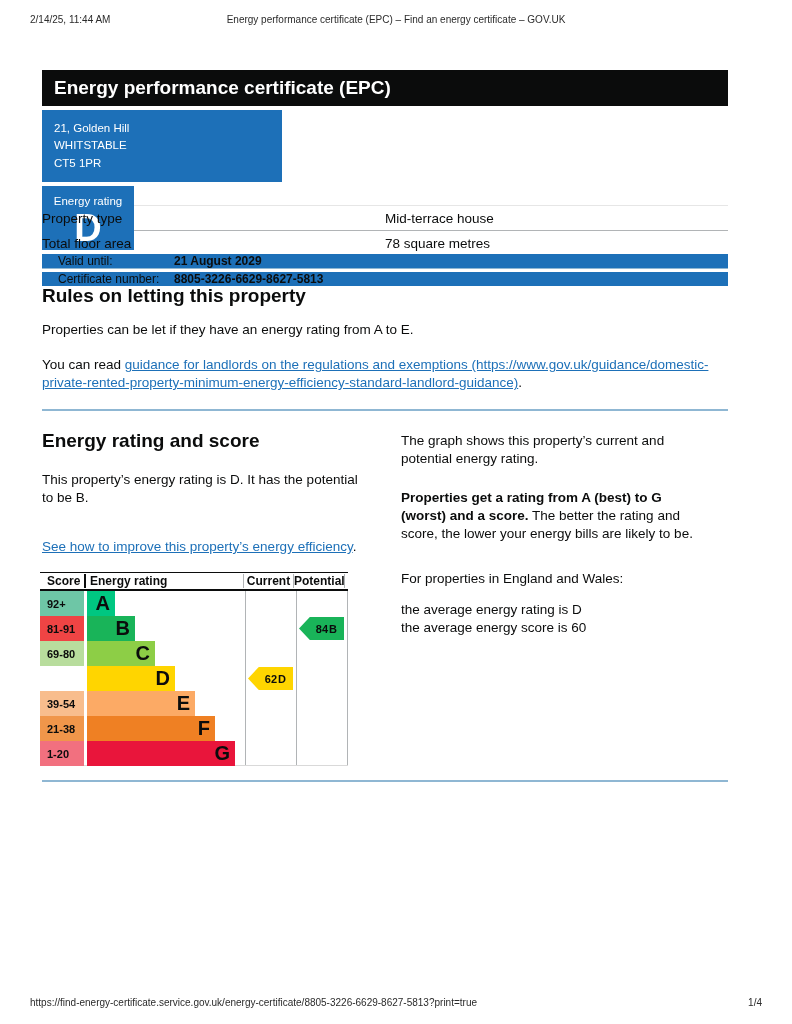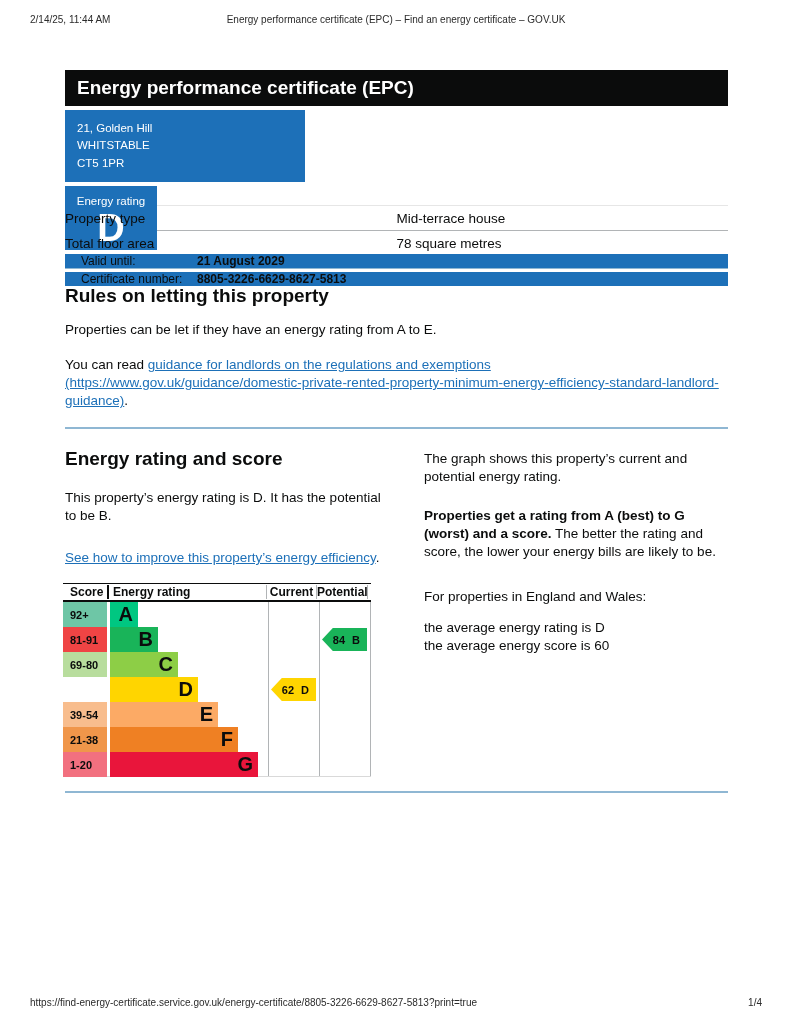--- a/index.html
+++ b/index.html
@@ -21,21 +21,21 @@
   }
   .print-header .ph-title {
     position: absolute; left: 0; right: 0; text-align: center;
   }
   .print-footer {
     position: absolute; bottom: 16px; left: 30px; right: 30px;
     font-size: 10px; color: #2b2b2b;
   }
   .print-footer .pf-page { position: absolute; right: 0; top: 0; }
   
-  .content { padding: 70px 64px 0 65px; }
+  .content { padding: 70px 64px 0 42px; }
   
   .banner {
     background: #0b0c0c; color: #ffffff;
     height: 36px; display: flex; align-items: center;
     padding-left: 12px;
   }
   .banner h1 { font-size: 19px; font-weight: bold; }
   
   .summary-box { margin-top: 4px; height: 90px; display: flex; gap: 4px; flex-direction: column; }
   .panel { background: #1d70b8; color: #ffffff; }
@@ -65,21 +65,21 @@
   .h2-rules { margin-top: 16px; }
   p.body-text { font-size: 13.5px; line-height: 18px; }
   .rules-p1 { margin-top: 14px; }
   .rules-p2 { margin-top: 17px; line-height: 20.5px; }
   a.gov-link { color: #1d70b8; text-decoration: underline; }
   
   .two-col { display: flex; margin-top: 19px; }
   .col-left { width: 330px; }
   .col-right { width: 304px; margin-left: 29px; }
   .left-p { margin-top: 19px; }
-  .left-link-p { margin-top: 23px; line-height: 20px; font-size: 13.5px; }
+  .left-link-p { margin-top: 30px; line-height: 20px; font-size: 13.5px; }
   .right-p1 { margin-top: 2px; }
   .right-p2 { margin-top: 21px; }
   .right-p3 { margin-top: 27px; }
   .right-p4 { margin-top: 13px; line-height: 17px; }
   
   .epc-chart { margin-top: 15px; width: 308px; position: relative; margin-left: -2px; border-radius: 6px; }
   .chart-header {
     display: flex; height: 19px; align-items: center;
     border-top: 1px solid #0b0c0c; border-bottom: 2px solid #0b0c0c;
     font-size: 12px; font-weight: bold;
@@ -100,21 +100,21 @@
   }
   .band-letter { font-size: 20px; font-weight: bold; line-height: 25px; color: #0b0c0c; }
   .v-line { position: absolute; top: 0; bottom: 0; width: 0; border-left: 1px solid #b1b4b6; }
   .v-line-1 { left: 205px; }
   .v-line-2 { left: 256px; }
   .v-line-3 { left: 307px; }
   .rating-arrow {
     position: absolute; height: 23px; width: 45px;
     clip-path: polygon(0 50%, 24% 0, 100% 0, 100% 100%, 24% 100%);
     display: flex; align-items: center; justify-content: flex-end;
-    gap: 7px; padding-right: 7px;
+    gap: 1px; padding-right: 7px;
     font-size: 11px; font-weight: bold; color: #0b0c0c;
   }
   .arrow-current { left: 208px; }
   .arrow-potential { left: 259px; }
 </style>
 </head>
 <body>
 
 <div class="page">
 

